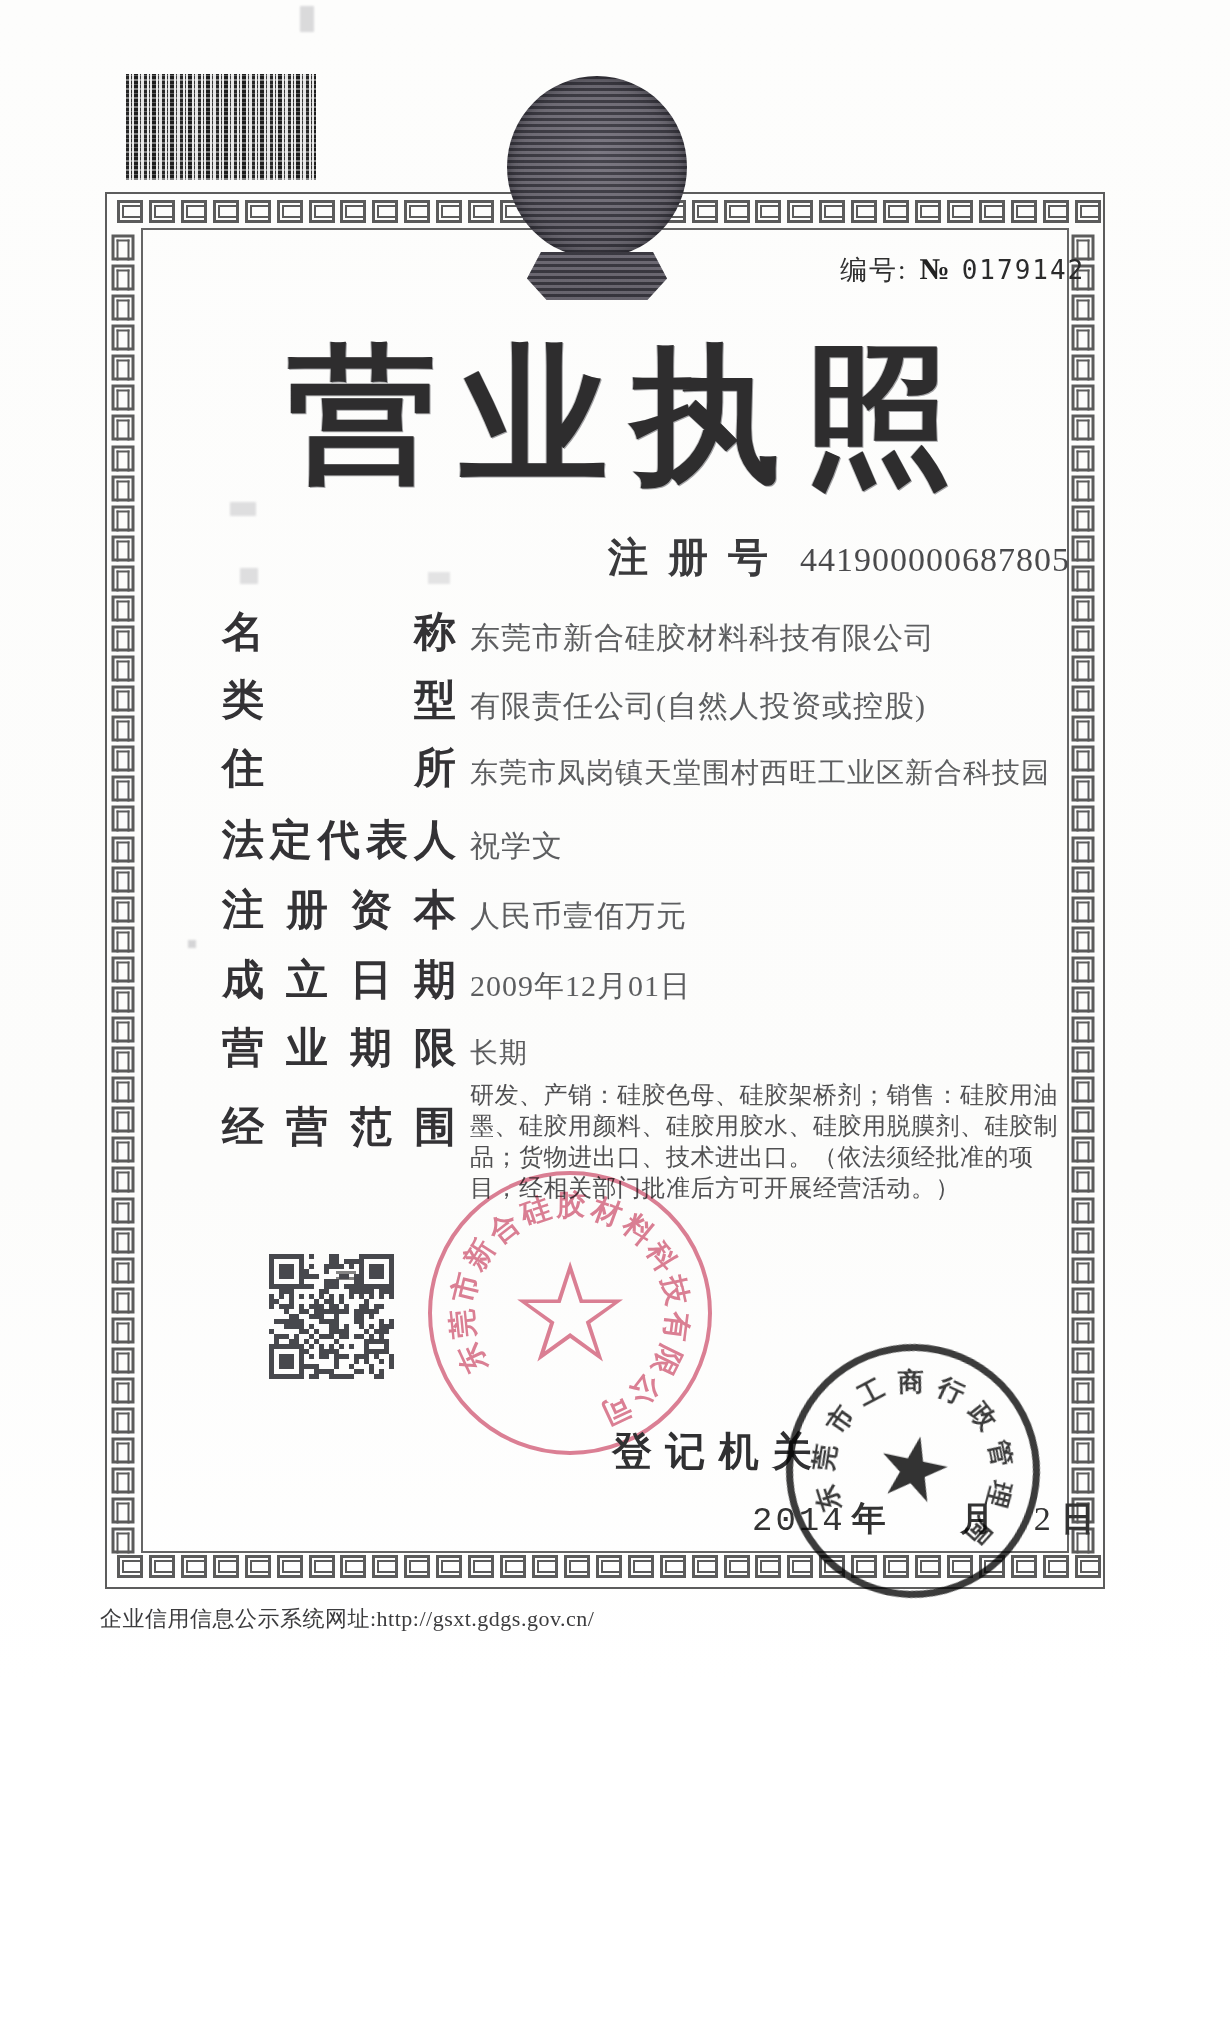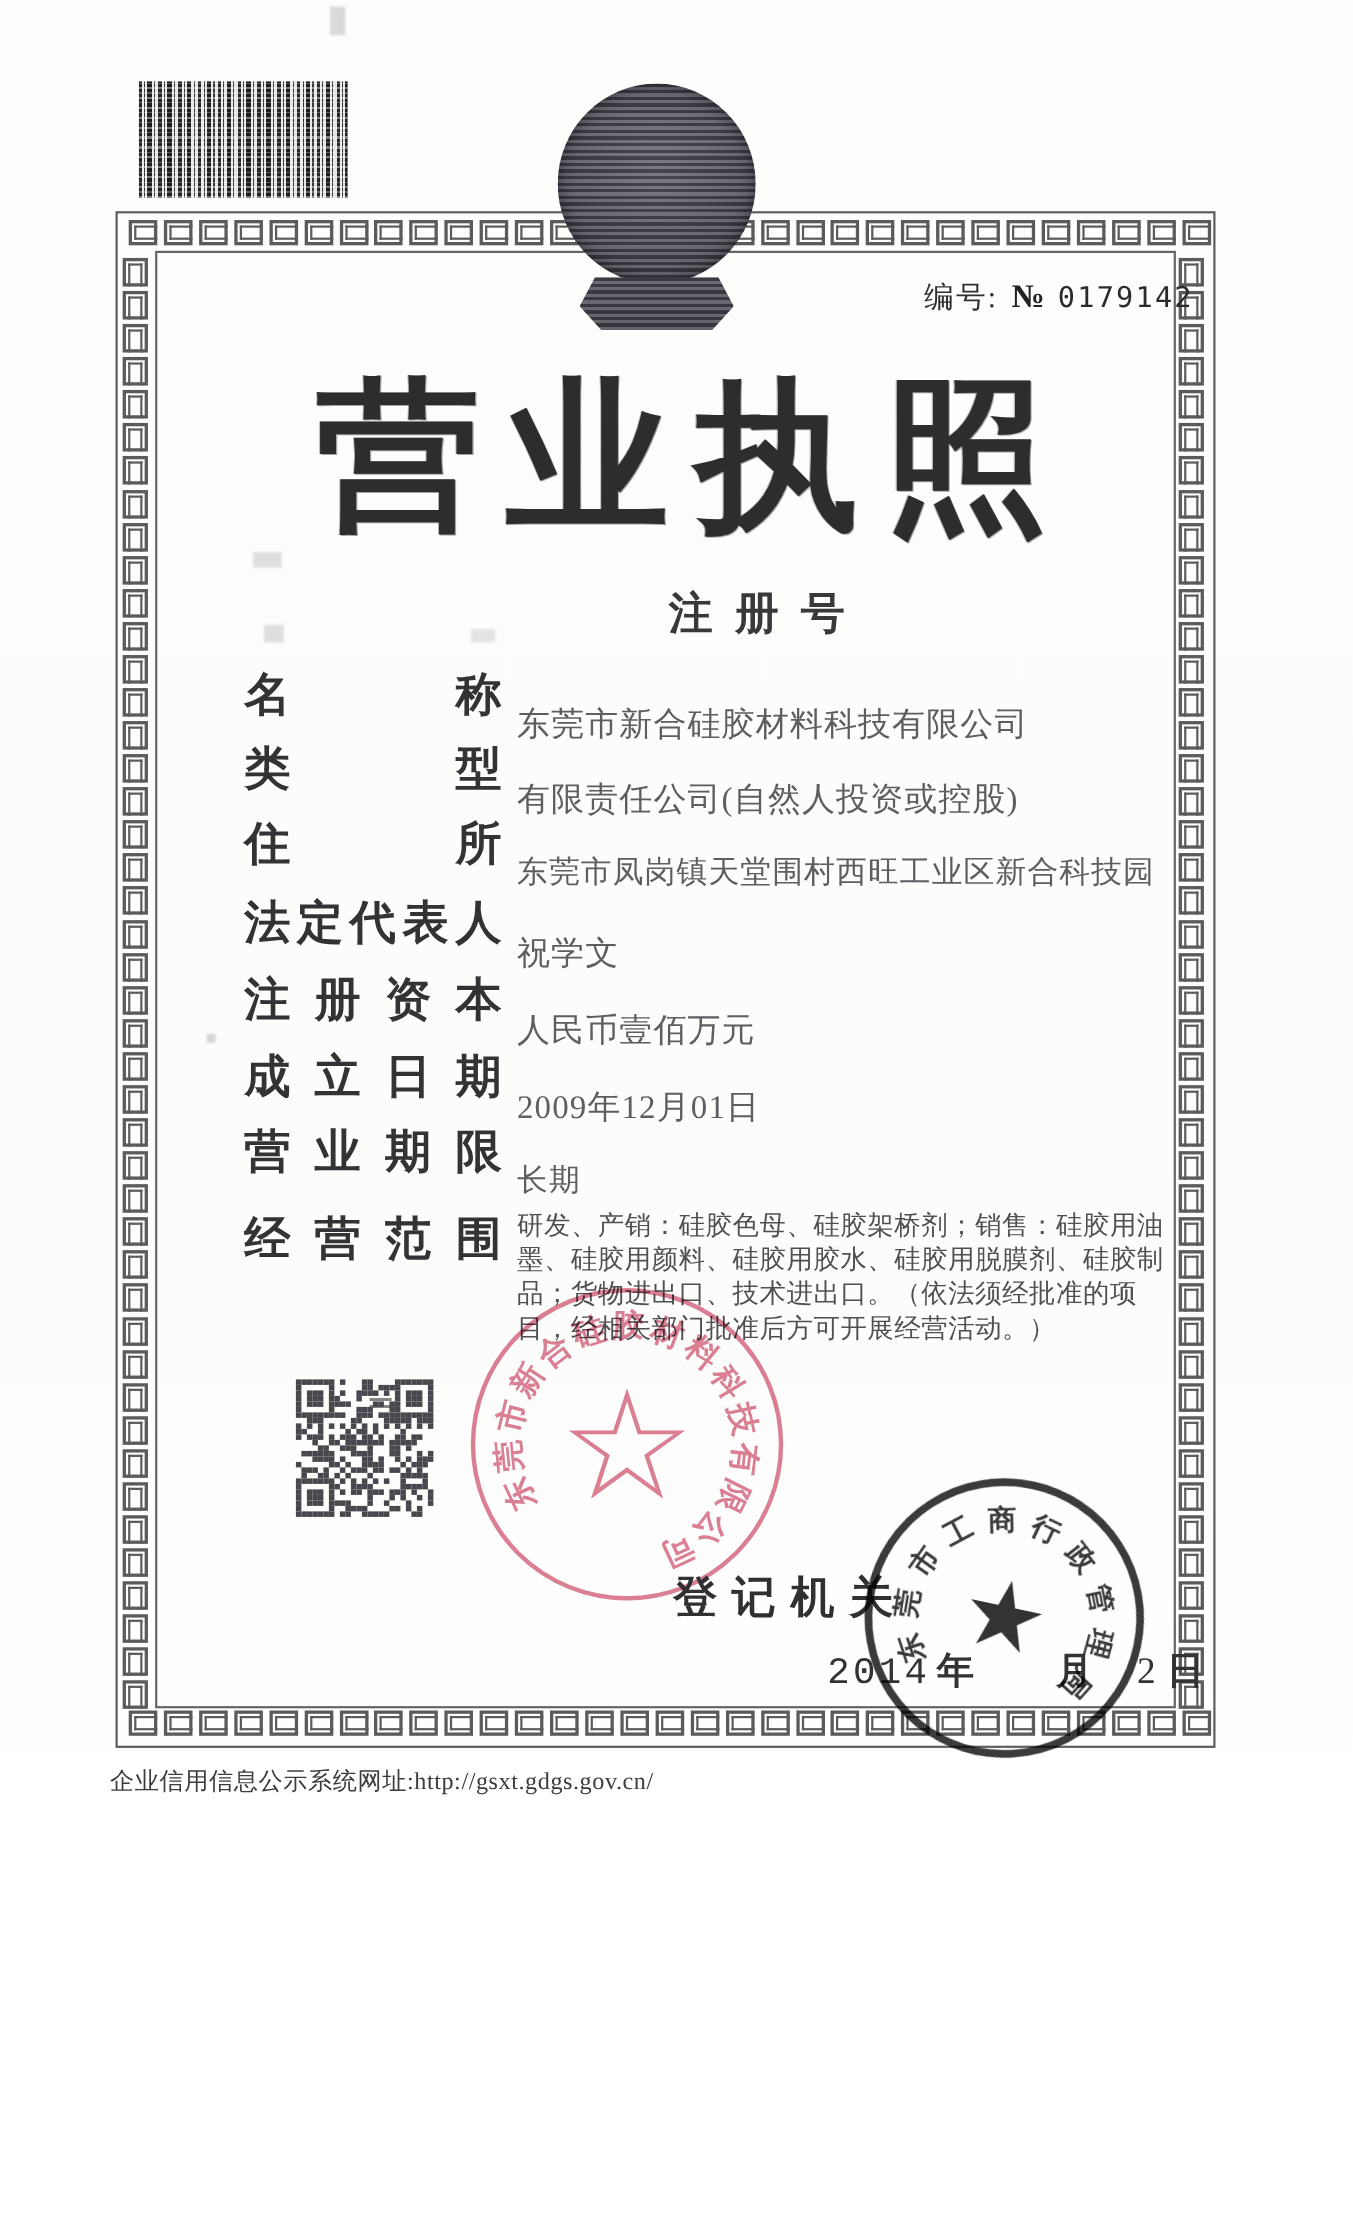--- a/index.html
+++ b/index.html
@@ -53,21 +53,21 @@
     text-shadow:1px 1px 0 rgba(90,90,95,.55), -1px 0 0 rgba(70,70,75,.35);
     filter:blur(.3px);
   }
   
   .regline{position:absolute;left:608px;top:530px;display:flex;align-items:baseline;}
   .regline .lab{display:flex;justify-content:space-between;width:160px;font-size:40px;font-weight:600;color:#39393b;}
   .regline .num{margin-left:32px;font-size:34px;color:#4a4a4c;letter-spacing:1px;}
   
   .field-row{position:absolute;left:222px;}
   .flabel{position:absolute;left:0;top:0;width:234px;display:flex;justify-content:space-between;font-size:42px;font-weight:700;color:#333235;line-height:1.1;filter:blur(.2px);}
-  .fvalue{position:absolute;left:248px;top:9px;font-size:30px;color:#5d5e60;white-space:nowrap;letter-spacing:1px;margin-top:20px;}
+  .fvalue{position:absolute;left:248px;top:9px;font-size:30px;color:#5d5e60;white-space:nowrap;letter-spacing:1px;}
   .fvalue.small{font-size:28px;}
   .fvalue.scope{top:-24px;width:606px;white-space:normal;font-size:24px;line-height:31px;letter-spacing:.5px;color:#505052;}
   .smudge-eq{position:absolute;left:336px;top:1268px;width:20px;height:12px;
     background:repeating-linear-gradient(0deg,#5c5c5c 0 3px,transparent 3px 6px);opacity:.75;}
   
   .qr{position:absolute;left:265px;top:1250px;width:133px;height:133px;padding:4px;box-sizing:border-box;filter:blur(.3px);}
   .qr-grid{display:grid;grid-template-columns:repeat(25,1fr);width:125px;height:125px;}
   .qm{width:5px;height:5px;}
   .qm.d{background:#47484d;}
   
@@ -284,20 +284,21 @@
       <span>执</span>
       <span>照</span>
     </div>
 
   <div class="regline">
     <span class="lab" id="regLabel">
         <span>注</span>
         <span>册</span>
         <span>号</span>
       </span>
+    <span class="num">441900000687805</span>
   </div>
 
   <div id="fields">
       <div class="field-row" style="top: 609px;">
         <div class="flabel">
           <span>名</span>
           <span>称</span>
         </div>
         <div class="fvalue ">东莞市新合硅胶材料科技有限公司</div>
       </div>

